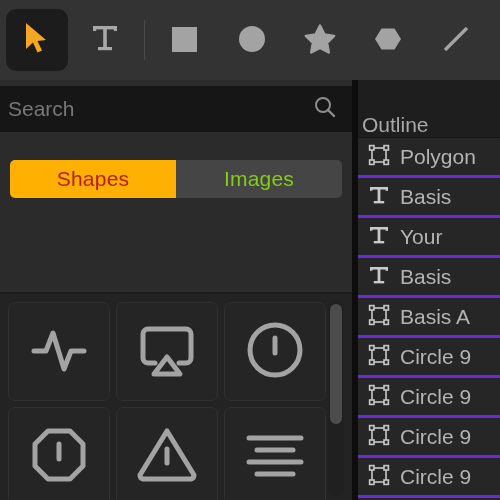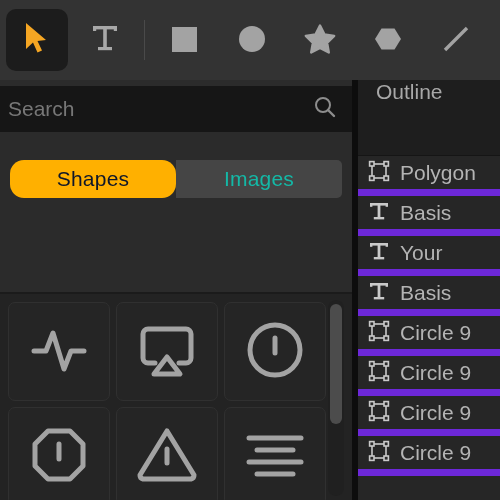--- a/index.html
+++ b/index.html
@@ -97,22 +97,22 @@
     overflow: hidden;
   }
   .seg {
     flex: 1 1 50%;
     display: flex;
     align-items: center;
     justify-content: center;
     font-size: 21px;
     letter-spacing: .2px;
   }
-  .seg.active { background: #ffb000; color: #0f172a; border-radius: 14px; }
-  .seg.inactive { background: #454545; color: #14b8a6; }
+  .seg.active { background: #ffb000; color: #b91c1c; }
+  .seg.inactive { background: #454545; color: #84cc16; }
 
   .set-row {
     position: absolute;
     left: 8px; top: 228px;
     width: 336px;
     height: 42px;
   }
   .set-dd {
     position: absolute;
     left: 0; top: 0;
@@ -205,36 +205,36 @@
   
   .outline-panel {
     position: absolute;
     left: 358px; top: 80px;
     width: 142px;
     height: 420px;
     background: #262626;
     overflow: hidden;
   }
   .outline-header {
-    height: 76px;
+    height: 58px;
     background: #1e1e1e;
     display: flex;
-    align-items: flex-start;
-    padding-left: 18px;
+    align-items: flex-end;
+    padding-left: 4px;
     box-sizing: border-box;
     border-bottom: 1px solid #151515;
   }
   .outline-title { color: #a8a8a8; font-size: 21px; }
   .outline-row {
     height: 40px;
     display: flex;
     align-items: center;
     padding-left: 10px;
     box-sizing: border-box;
-    border-bottom: 7px solid #6d28d9;
+    border-bottom: 3px solid #6d28d9;
     white-space: nowrap;
     overflow: hidden;
   }
   .outline-row .ic { flex: 0 0 auto; margin-right: 10px; display: block; }
   .outline-label {
     color: #b4b4b4;
     font-size: 21px;
     white-space: nowrap;
   }
 </style>
@@ -483,34 +483,33 @@
           <rect x="2" y="3" width="18" height="2.6" fill="#c9c9c9"></rect>
           <rect x="2" y="3" width="2.4" height="3.8" fill="#c9c9c9"></rect>
           <rect x="17.6" y="3" width="2.4" height="3.8" fill="#c9c9c9"></rect>
           <rect x="9.6" y="4" width="2.8" height="14" fill="#c9c9c9"></rect>
           <rect x="5.8" y="17" width="10.4" height="2.4" fill="#c9c9c9"></rect>
         </svg>
       </span>
       <span class="outline-label">Basis</span>
     </div>
 
-
     <div class="outline-row">
       <span class="ic">
         <svg width="22" height="22" viewBox="0 0 22 22">
           <rect x="4" y="4" width="14" height="14" fill="none" stroke="#c9c9c9" stroke-width="1.6"></rect>
           <g fill="#2a2a2a" stroke="#c9c9c9" stroke-width="1.6">
             <rect x="1.6" y="1.6" width="4.4" height="4.4"></rect>
             <rect x="16" y="1.6" width="4.4" height="4.4"></rect>
             <rect x="1.6" y="16" width="4.4" height="4.4"></rect>
             <rect x="16" y="16" width="4.4" height="4.4"></rect>
           </g>
         </svg>
       </span>
-      <span class="outline-label">Circle 9</span>
+      <span class="outline-label">Basis A</span>
     </div>
 
     <div class="outline-row">
       <span class="ic">
         <svg width="22" height="22" viewBox="0 0 22 22">
           <rect x="4" y="4" width="14" height="14" fill="none" stroke="#c9c9c9" stroke-width="1.6"></rect>
           <g fill="#2a2a2a" stroke="#c9c9c9" stroke-width="1.6">
             <rect x="1.6" y="1.6" width="4.4" height="4.4"></rect>
             <rect x="16" y="1.6" width="4.4" height="4.4"></rect>
             <rect x="1.6" y="16" width="4.4" height="4.4"></rect>
@@ -544,14 +543,29 @@
             <rect x="1.6" y="1.6" width="4.4" height="4.4"></rect>
             <rect x="16" y="1.6" width="4.4" height="4.4"></rect>
             <rect x="1.6" y="16" width="4.4" height="4.4"></rect>
             <rect x="16" y="16" width="4.4" height="4.4"></rect>
           </g>
         </svg>
       </span>
       <span class="outline-label">Circle 9</span>
     </div>
 
+    <div class="outline-row">
+      <span class="ic">
+        <svg width="22" height="22" viewBox="0 0 22 22">
+          <rect x="4" y="4" width="14" height="14" fill="none" stroke="#c9c9c9" stroke-width="1.6"></rect>
+          <g fill="#2a2a2a" stroke="#c9c9c9" stroke-width="1.6">
+            <rect x="1.6" y="1.6" width="4.4" height="4.4"></rect>
+            <rect x="16" y="1.6" width="4.4" height="4.4"></rect>
+            <rect x="1.6" y="16" width="4.4" height="4.4"></rect>
+            <rect x="16" y="16" width="4.4" height="4.4"></rect>
+          </g>
+        </svg>
+      </span>
+      <span class="outline-label">Circle 9</span>
+    </div>
+
   </div>
 </div>
 
 </body></html>

